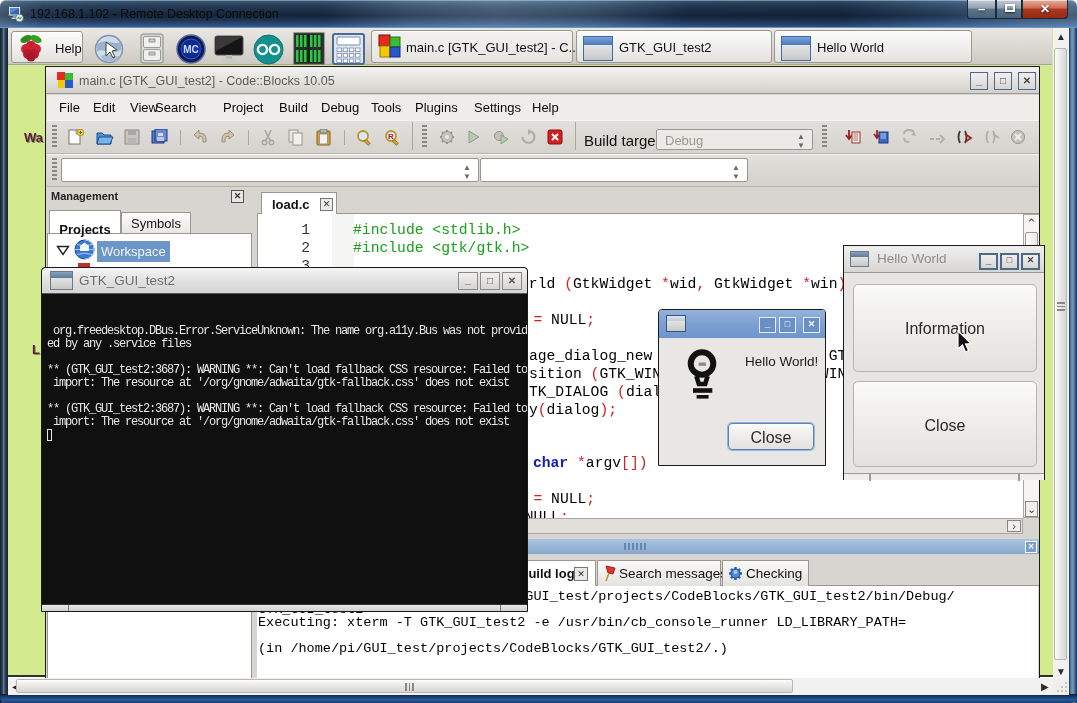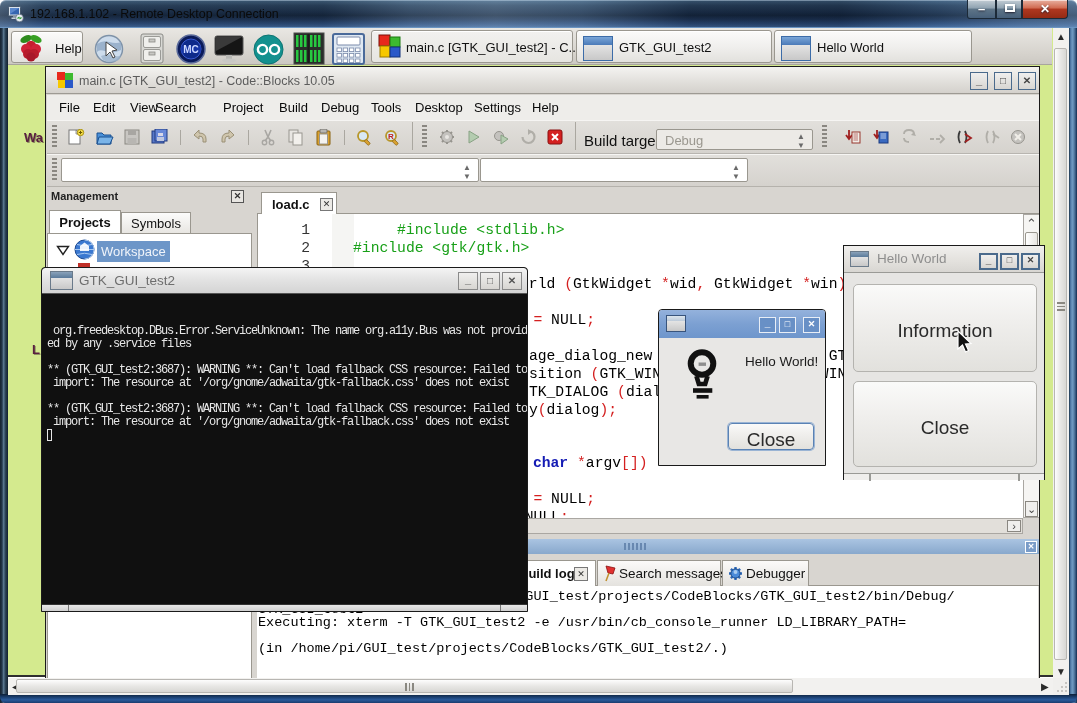--- a/index.html
+++ b/index.html
@@ -72,21 +72,21 @@
 #termtitle{position:absolute;left:0;top:0;width:100%;height:26px;border-radius:3px 3px 0 0;background:linear-gradient(180deg,#f4f4f4 0%,#e2e2e2 50%,#d4d4d4 100%);border-bottom:1px solid #555;}
 .termln{position:absolute;white-space:pre;font-family:"Liberation Mono",monospace;font-size:12px;letter-spacing:-1.2px;color:#e6e6e6;line-height:13px;}
 
 #gdlg{left:658px;top:309px;width:168px;height:157px;background:#e8e7e5;border:1px solid #1a1a1a;border-radius:4px 4px 0 0;}
 #gdlg .blue{position:absolute;left:0;top:0;width:100%;height:28px;border-radius:3px 3px 0 0;background:linear-gradient(180deg,#94b2dc 0%,#7ca0d2 50%,#6e96cc 100%);}
 .bluebtn{position:absolute;width:17px;height:16px;border:1px solid #e8eef6;background:#6890c6;}
 .bluebtn span{position:absolute;width:100%;text-align:center;color:#fff;font-weight:bold;}
 
 #hwwin{left:843px;top:245px;width:202px;height:235px;background:#e6e5e3;border:1px solid #1a1a1a;}
 .gbtn{position:absolute;border:1px solid #b4b3af;border-radius:5px;background:linear-gradient(180deg,#fafaf9 0%,#f0efed 40%,#e2e1dd 100%);}
-.gbtn span{position:absolute;width:100%;text-align:center;font-size:19px;color:#2a2a2a;}
+.gbtn span{position:absolute;width:100%;text-align:center;font-size:16px;color:#2a2a2a;}
 
 #vsb{left:1053px;top:28px;width:16px;height:650px;background:#f2f1ef;}
 #hsb{left:8px;top:678px;width:1045px;height:17px;background:#f2f1ef;}
 .sbthumb{position:absolute;background:linear-gradient(90deg,#fdfdfd,#e8e7e5 50%,#d8d7d4);border:1px solid #b8b6b2;border-radius:2px;}
 .arr{position:absolute;color:#404040;}
 </style></head>
 <body>
 <div id="stage">
 
 <div class="abs" style="left:8px;top:28px;width:1045px;height:667px;background:#fff;"></div>
@@ -114,21 +114,21 @@
  </div>
  <div class="abs" id="menubar">
   <span style="left:12px;">File</span>
         <span style="left:46px;">Edit</span>
         <span style="left:83px;">View</span>
   <span style="left:108px;">Search</span>
         <span style="left:176px;">Project</span>
         <span style="left:232px;">Build</span>
   <span style="left:274px;">Debug</span>
         <span style="left:324px;">Tools</span>
-        <span style="left:368px;">Desktop</span>
+        <span style="left:368px;">Plugins</span>
   <span style="left:427px;">Settings</span>
         <span style="left:485px;">Help</span>
  </div>
  <div class="abs" id="toolbar1">
   <div class="grip" style="left:5px;top:5px;height:24px;"></div>
   <svg class="abs" style="left:21px;top:9px;" width="345" height="18" viewBox="0 0 345 18">
 
    <g transform="translate(0,0)">
             <rect x="1" y="1" width="11" height="14" fill="#fff" stroke="#777"></rect>
             <path d="M8 1 L12 5 L8 5 Z" fill="#ddd" stroke="#777" stroke-width=".7"></path>
@@ -269,21 +269,21 @@
    <div class="spin" style="top:4px;">▲<br>▼</div>
   </div>
   <div class="combo" style="left:433px;top:4px;width:268px;height:24px;">
    <div class="spin" style="top:4px;">▲<br>▼</div>
   </div>
  </div>
  <div class="abs" id="mgmt">
   <div class="cap">Management</div>
   <div class="abs" style="left:184px;top:2px;width:13px;height:13px;border:1px solid #555;background:#e8e6e2;color:#333;font-size:9px;font-weight:bold;text-align:center;line-height:11px;">✕</div>
   <div class="ptab" style="left:2px;top:22px;width:72px;height:23px;background:#fff;z-index:2;font-weight:bold;">
-          <div style="margin-top:4px;">Projects</div>
+          <div style="margin-top:11px;">Projects</div>
         </div>
   <div class="ptab" style="left:74px;top:24px;width:70px;height:21px;">
           <div style="margin-top:3px;">Symbols</div>
         </div>
   <div class="content">
    <svg class="abs" style="left:8px;top:11px;" width="14" height="11" viewBox="0 0 14 11">
             <path d="M1.5 1.5 H12.5 L7 9.5 Z" fill="#fff" stroke="#222" stroke-width="1.4"></path>
           </svg>
           <div class="abs" style="left:30px;top:29px;width:12px;height:5px;background:#c03028;"></div>
    <svg class="abs" style="left:26px;top:5px;" width="21" height="21" viewBox="0 0 21 21">
@@ -301,21 +301,21 @@
     <div style="position:absolute;left:10px;top:4px;font-weight:bold;">load.c</div>
     <div style="position:absolute;left:58px;top:5px;width:13px;height:13px;border:1px solid #777;background:#eceae6;color:#333;font-size:9px;text-align:center;line-height:11px;">✕</div>
    </div>
   </div>
   <div class="abs" id="edwhite">
    <div class="gutter"></div>
    <div class="lnum" style="right:713px;top:8px;">1</div>
    <div class="lnum" style="right:713px;top:26px;">2</div>
    <div class="lnum" style="right:713px;top:43.5px;">3</div>
    <div id="codelines">
-    <div class="code grn" style="left:95px;top:7.5px;margin-left:44px;">#include &lt;stdlib.h&gt;</div>
+    <div class="code grn" style="left:95px;top:7.5px;">#include &lt;stdlib.h&gt;</div>
     <div class="code grn" style="left:95px;top:25.5px;text-align:right;">#include &lt;gtk/gtk.h&gt;</div>
     <div class="code" style="left:94.6px;top:61.5px;">static void hello_world <span class="red">(</span>GtkWidget <span class="red">*</span>wid<span class="red">,</span> GtkWidget <span class="red">*</span>win<span class="red">)</span></div>
     <div class="code" style="left:81.5px;top:97.5px;">    GtkWidget <span class="red">*</span>dialog <span class="red">=</span> NULL<span class="red">;</span></div>
     <div class="code" style="left:85.8px;top:133.5px;">    dialog <span class="red">=</span> gtk_message_dialog_new <span class="red">(</span>GTK_WINDOW <span class="red">(</span>win<span class="red">),</span> GTK_DIALOG_MODAL<span class="red">,</span></div>
     <div class="code" style="left:85.8px;top:151.5px;">    gtk_window_set_position <span class="red">(</span>GTK_WINDOW <span class="red">(</span>dialog<span class="red">),</span> GTK_WIN_POS_CENTER<span class="red">);</span></div>
     <div class="code" style="left:85.8px;top:169.5px;">    gtk_dialog_run <span class="red">(</span>GTK_DIALOG <span class="red">(</span>dialog<span class="red">));</span></div>
     <div class="code" style="left:85.8px;top:187.5px;">    gtk_widget_destroy<span class="red">(</span>dialog<span class="red">);</span></div>
     <div class="code" style="left:98.6px;top:240.5px;">int main <span class="red">(</span>int argc<span class="red">,</span> <span class="kw">char</span> <span class="red">*</span>argv<span class="red">[])</span></div>
     <div class="code" style="left:81.5px;top:276.5px;">    GtkWidget <span class="red">*</span>button <span class="red">=</span> NULL<span class="red">;</span></div>
     <div class="code" style="left:81.5px;top:294.5px;">    GtkWidget <span class="red">*</span>win <span class="red">=</span> NULL<span class="red">;</span></div>
@@ -351,21 +351,21 @@
     <div style="position:absolute;left:21px;top:5px;font-size:13.5px;">Search messages</div>
    </div>
    <div class="ltab" style="left:465px;width:87px;">
     <svg style="position:absolute;left:5px;top:5px;" width="15" height="15" viewBox="0 0 15 15">
               <g stroke="#2a66b8" stroke-width="2.4">
                 <path d="M7.5 1 V4 M7.5 11 V14 M1 7.5 H4 M11 7.5 H14 M2.9 2.9 L5 5 M10 10 L12.1 12.1 M12.1 2.9 L10 5 M5 10 L2.9 12.1"></path>
               </g>
               <circle cx="7.5" cy="7.5" r="4.6" fill="#4a8ad8" stroke="#1a4a88"></circle>
               <circle cx="7.5" cy="6" r="2" fill="#a8ccf0"></circle>
             </svg>
-    <div style="position:absolute;left:23px;top:5px;font-size:13.5px;">Debugger</div>
+    <div style="position:absolute;left:23px;top:5px;font-size:13.5px;">Checking</div>
    </div>
   </div>
   <div id="logwhite">
    <div class="logline" style="left:1px;top:3px;">Checking for existence: /home/pi/GUI_test/projects/CodeBlocks/GTK_GUI_test2/bin/Debug/</div>
    <div class="logline" style="left:1px;top:16px;">GTK_GUI_test2</div>
    <div class="logline" style="left:1px;top:29px;">Executing: xterm -T GTK_GUI_test2 -e /usr/bin/cb_console_runner LD_LIBRARY_PATH=</div>
    <div class="logline" style="left:1px;top:55px;">(in /home/pi/GUI_test/projects/CodeBlocks/GTK_GUI_test2/.)</div>
   </div>
  </div>
 </div>

